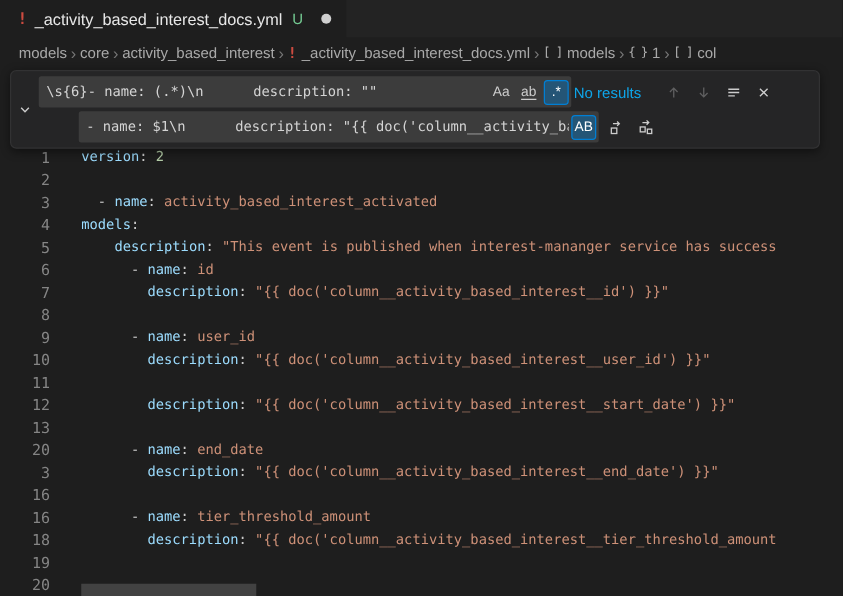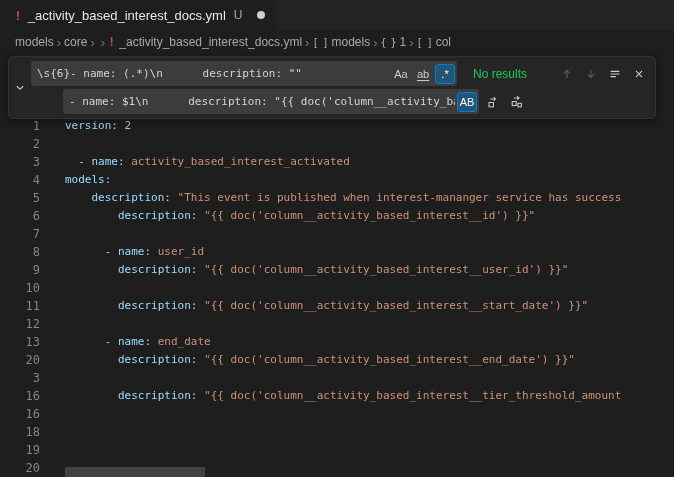--- a/index.html
+++ b/index.html
@@ -35,21 +35,21 @@
   .find-input, .replace-input { height: 25px; background: #3c3c3c; border-radius: 2px;
     display: flex; align-items: center; padding: 0 2px 0 6px; overflow: hidden; cursor: text; }
   .find-input { width: 426px; }
   .replace-input { width: 416px; }
   .input-text { flex: 1; min-width: 0; overflow: hidden; white-space: pre;
     font-family: "DejaVu Sans Mono", monospace; font-size: 11px; color: #d4d4d4; }
   .opt { flex: none; width: 20px; height: 20px; margin-left: 2px; display: flex; align-items: center; justify-content: center;
     font-size: 11px; color: #cccccc; border: 1px solid transparent; border-radius: 3px; cursor: pointer; }
   .opt.ww { text-decoration: underline; text-underline-offset: 2px; }
   .opt.active { background: rgba(0,122,204,.4); border-color: #007fd4; color: #ffffff; }
-  .no-results { color: #22c55e; font-size: 12px; margin: 0 16px; min-width: 64px; white-space: nowrap; }
+  .no-results { color: #0ea5e9; font-size: 12px; margin: 0 2px; min-width: 64px; white-space: nowrap; }
   .fw-btn { width: 21px; height: 21px; margin-left: 3px; display: flex; align-items: center; justify-content: center;
     border-radius: 4px; cursor: pointer; color: #cccccc; flex: none; }
   .fw-btn.disabled { opacity: .35; }
   .fw-btn svg, .fw-toggle svg { display: block; }
 
   
   .editor-body { position: absolute; top: 63px; left: 0; right: 0; display: flex; }
   .gutter { width: 40px; flex: none; text-align: right; cursor: pointer; }
   .line-number { height: 18px; line-height: 18px; font-family: "DejaVu Sans Mono", monospace; font-size: 12px; color: #858585; }
   .code-lines { margin-left: 25px; flex: 1; overflow: hidden; }
@@ -77,20 +77,23 @@
 
   <div class="breadcrumb">
       <span class="bc-item">
         <span>models</span>
       </span>
       <span class="bc-sep">›</span>
       <span class="bc-item">
         <span>core</span>
       </span>
       <span class="bc-sep">›</span>
+      <span class="bc-item">
+        <span>activity_based_interest</span>
+      </span>
       <span class="bc-sep">›</span>
       <span class="bc-item">
         <span class="bc-ic ic-yaml">!</span>
         <span>_activity_based_interest_docs.yml</span>
       </span>
       <span class="bc-sep">›</span>
       <span class="bc-item">
         <span class="bc-ic ic-array">[ ]</span>
         <span>models</span>
       </span>
@@ -188,30 +191,32 @@
           <div class="line-number">18</div>
           <div class="line-number">19</div>
           <div class="line-number">20</div>
         </div>
       <div class="code-lines">
           <div class="code-line"><span class="tok-k">version</span><span class="tok-p">: </span><span class="tok-n">2</span></div>
           <div class="code-line"></div>
           <div class="code-line"><span class="tok-p">  - </span><span class="tok-k">name</span><span class="tok-p">: </span><span class="tok-s">activity_based_interest_activated</span></div>
           <div class="code-line"><span class="tok-k">models</span><span class="tok-p">:</span></div>
           <div class="code-line"><span class="tok-p">    </span><span class="tok-k">description</span><span class="tok-p">: </span><span class="tok-s">"This event is published when interest-mananger service has success</span></div>
+          <div class="code-line"><span class="tok-p">      - </span><span class="tok-k">name</span><span class="tok-p">: </span><span class="tok-s">id</span></div>
           <div class="code-line"><span class="tok-p">        </span><span class="tok-k">description</span><span class="tok-p">: </span><span class="tok-s">"{{ doc('column__activity_based_interest__id') }}"</span></div>
           <div class="code-line"></div>
           <div class="code-line"><span class="tok-p">      - </span><span class="tok-k">name</span><span class="tok-p">: </span><span class="tok-s">user_id</span></div>
           <div class="code-line"><span class="tok-p">        </span><span class="tok-k">description</span><span class="tok-p">: </span><span class="tok-s">"{{ doc('column__activity_based_interest__user_id') }}"</span></div>
           <div class="code-line"></div>
           <div class="code-line"><span class="tok-p">        </span><span class="tok-k">description</span><span class="tok-p">: </span><span class="tok-s">"{{ doc('column__activity_based_interest__start_date') }}"</span></div>
           <div class="code-line"></div>
           <div class="code-line"><span class="tok-p">      - </span><span class="tok-k">name</span><span class="tok-p">: </span><span class="tok-s">end_date</span></div>
           <div class="code-line"><span class="tok-p">        </span><span class="tok-k">description</span><span class="tok-p">: </span><span class="tok-s">"{{ doc('column__activity_based_interest__end_date') }}"</span></div>
           <div class="code-line"></div>
+          <div class="code-line"><span class="tok-p">      - </span><span class="tok-k">name</span><span class="tok-p">: </span><span class="tok-s">tier_threshold_amount</span></div>
           <div class="code-line"><span class="tok-p">        </span><span class="tok-k">description</span><span class="tok-p">: </span><span class="tok-s">"{{ doc('column__activity_based_interest__tier_threshold_amount</span></div>
         </div>
     </div>
 
     <div class="h-scrollbar"></div>
   </div>
 
 </div>
 
 </body></html>

